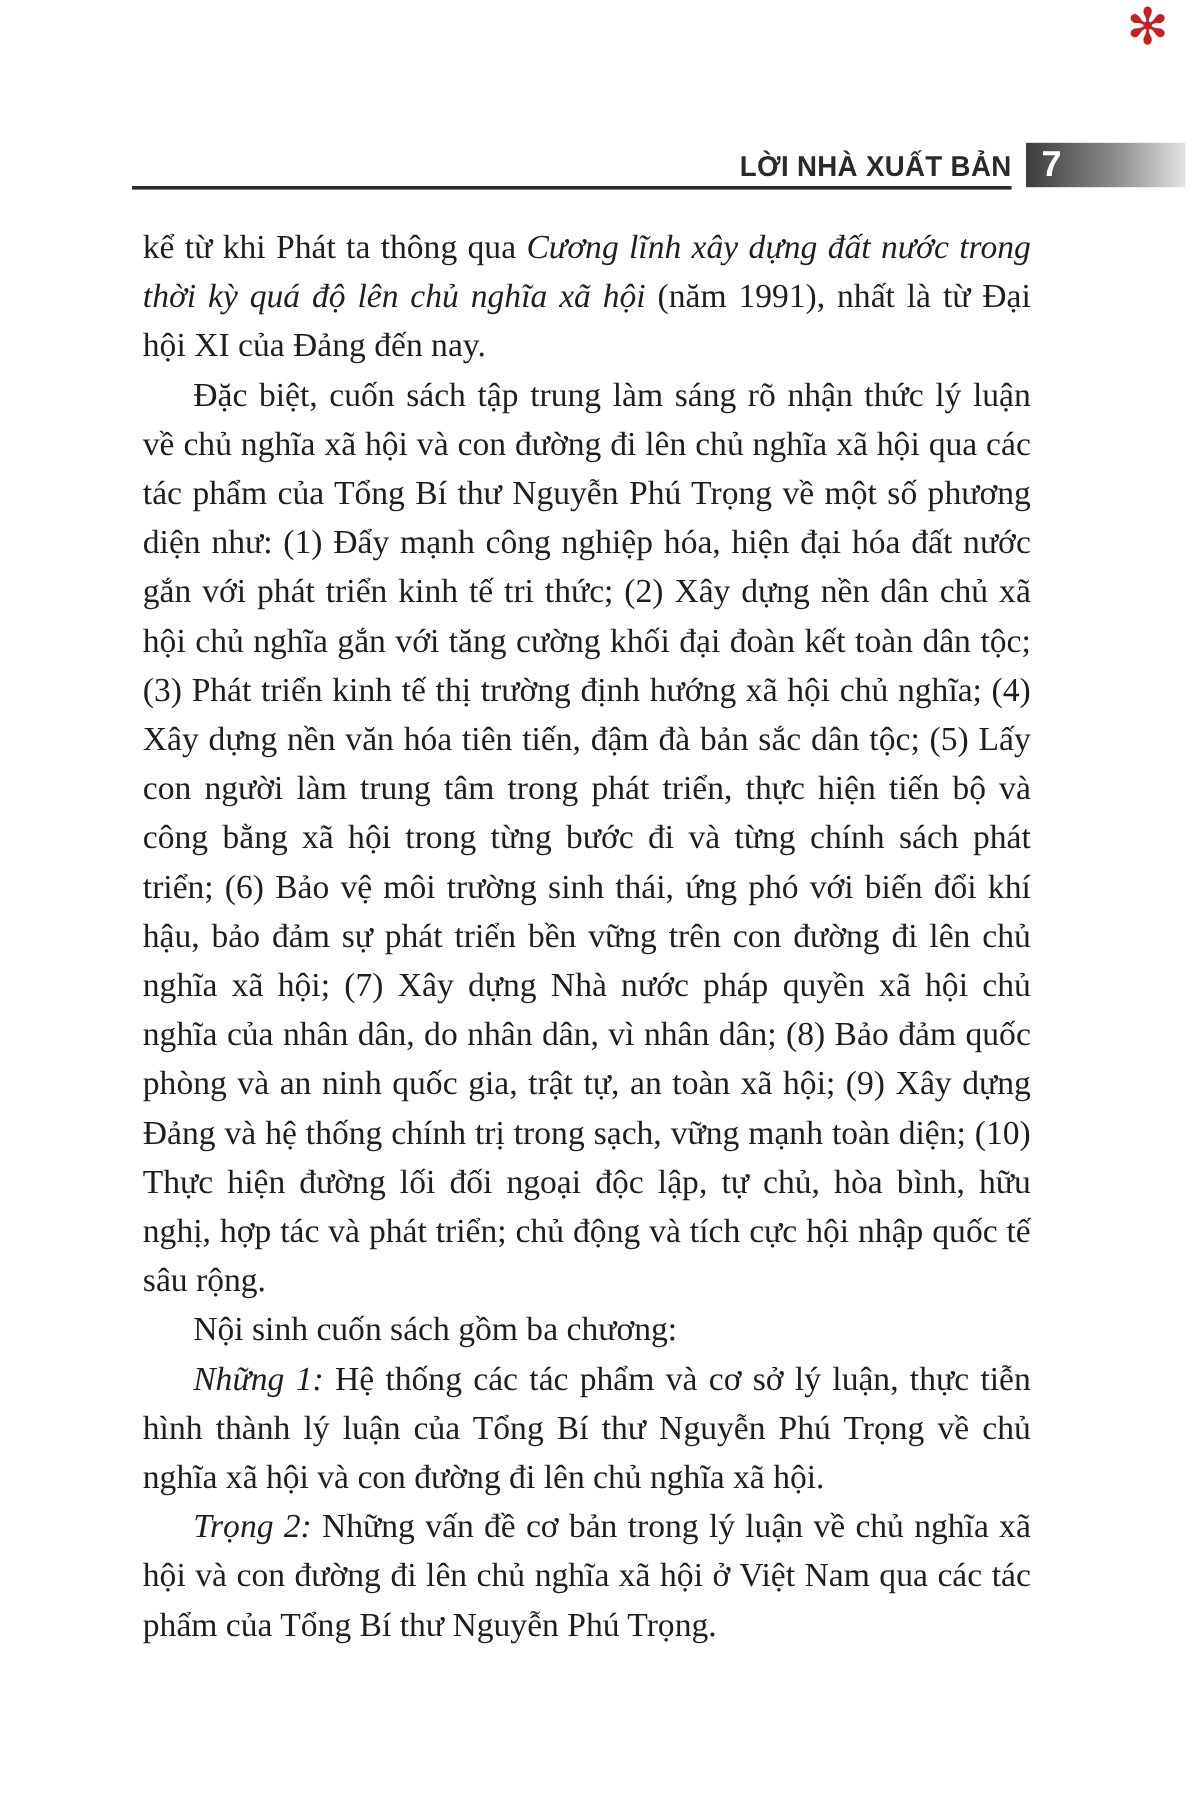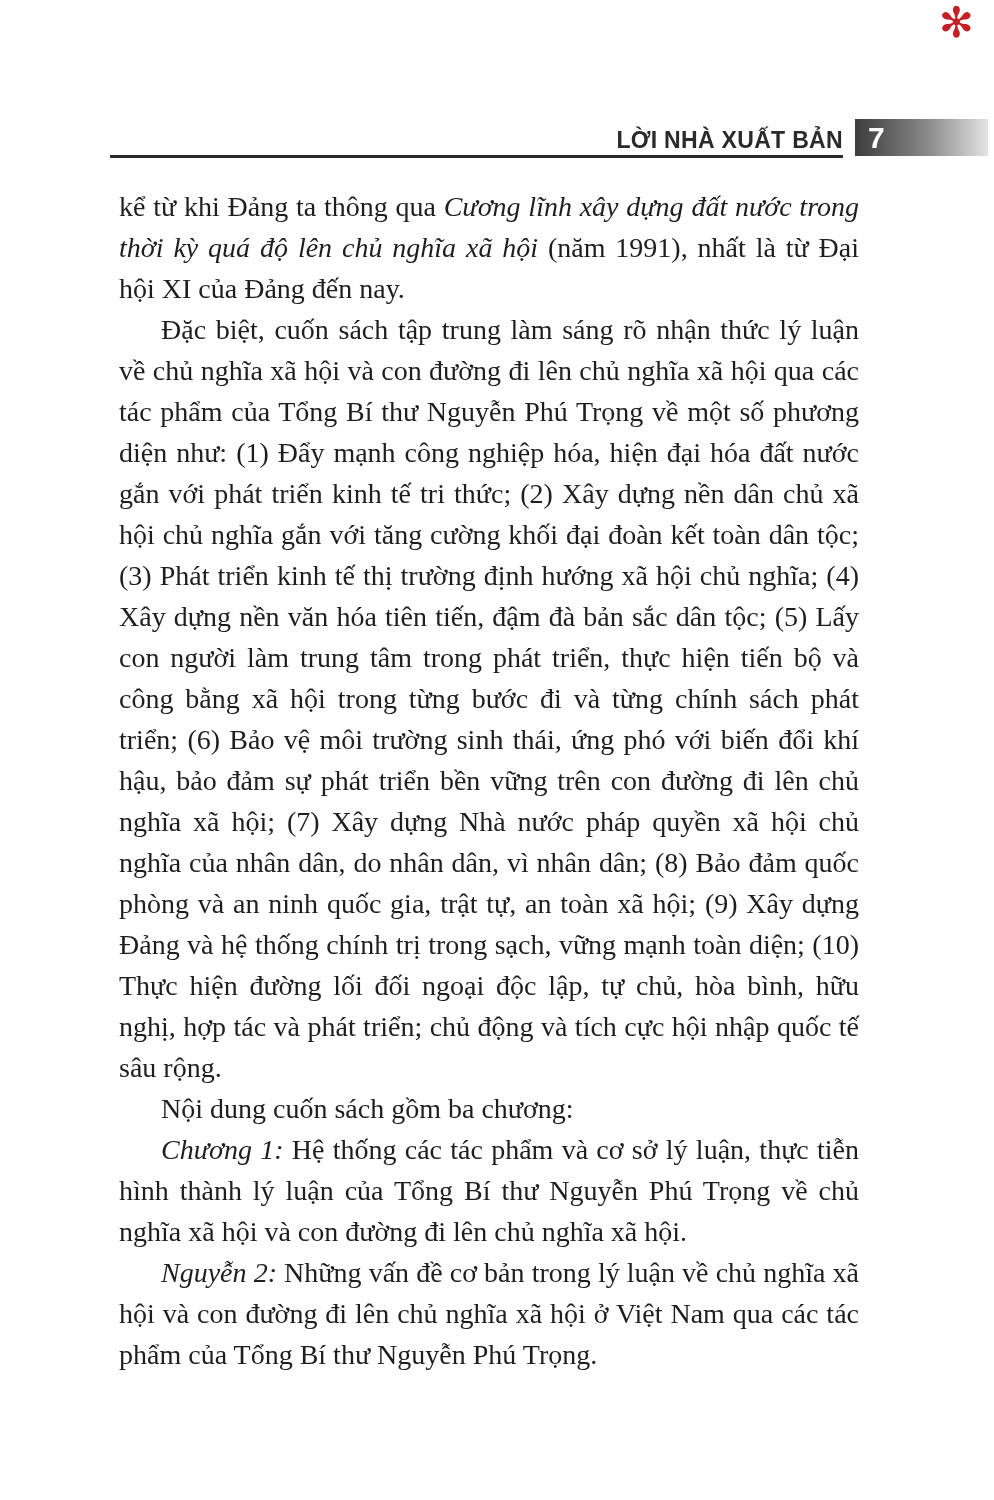--- a/index.html
+++ b/index.html
@@ -92,24 +92,24 @@
   <div class="running-head">LỜI NHÀ XUẤT BẢN</div>
 
   <div class="header-rule"></div>
 
   <div class="page-number-badge">
     <span class="page-number">7</span>
   </div>
 
   <main class="body-text">
 
-    <p><span>kể từ khi Đảng ta thông qua </span><em>Cương lĩnh xây dựng đất nước trong thời kỳ quá độ lên chủ nghĩa xã hội</em><span> (năm 1991), nhất là từ Đại hội XI của Đảng đến nay.</span></p>
+    <p><span>kể từ khi Phát ta thông qua </span><em>Cương lĩnh xây dựng đất nước trong thời kỳ quá độ lên chủ nghĩa xã hội</em><span> (năm 1991), nhất là từ Đại hội XI của Đảng đến nay.</span></p>
 
     <p class="indent"><span>Đặc biệt, cuốn sách tập trung làm sáng rõ nhận thức lý luận về chủ nghĩa xã hội và con đường đi lên chủ nghĩa xã hội qua các tác phẩm của Tổng Bí thư Nguyễn Phú Trọng về một số phương diện như: (1) Đẩy mạnh công nghiệp hóa, hiện đại hóa đất nước gắn với phát triển kinh tế tri thức; (2) Xây dựng nền dân chủ xã hội chủ nghĩa gắn với tăng cường khối đại đoàn kết toàn dân tộc; (3) Phát triển kinh tế thị trường định hướng xã hội chủ nghĩa; (4) Xây dựng nền văn hóa tiên tiến, đậm đà bản sắc dân tộc; (5) Lấy con người làm trung tâm trong phát triển, thực hiện tiến bộ và công bằng xã hội trong từng bước đi và từng chính sách phát triển; (6) Bảo vệ môi trường sinh thái, ứng phó với biến đổi khí hậu, bảo đảm sự phát triển bền vững trên con đường đi lên chủ nghĩa xã hội; (7) Xây dựng Nhà nước pháp quyền xã hội chủ nghĩa của nhân dân, do nhân dân, vì nhân dân; (8) Bảo đảm quốc phòng và an ninh quốc gia, trật tự, an toàn xã hội; (9) Xây dựng Đảng và hệ thống chính trị trong sạch, vững mạnh toàn diện; (10) Thực hiện đường lối đối ngoại độc lập, tự chủ, hòa bình, hữu nghị, hợp tác và phát triển; chủ động và tích cực hội nhập quốc tế sâu rộng.</span></p>
 
-    <p class="indent"><span>Nội dung cuốn sách gồm ba chương:</span></p>
+    <p class="indent"><span>Nội sinh cuốn sách gồm ba chương:</span></p>
 
-    <p class="indent"><em>Chương 1:</em><span> Hệ thống các tác phẩm và cơ sở lý luận, thực tiễn hình thành lý luận của Tổng Bí thư Nguyễn Phú Trọng về chủ nghĩa xã hội và con đường đi lên chủ nghĩa xã hội.</span></p>
+    <p class="indent"><em>Những 1:</em><span> Hệ thống các tác phẩm và cơ sở lý luận, thực tiễn hình thành lý luận của Tổng Bí thư Nguyễn Phú Trọng về chủ nghĩa xã hội và con đường đi lên chủ nghĩa xã hội.</span></p>
 
-    <p class="indent"><em>Nguyễn 2:</em><span> Những vấn đề cơ bản trong lý luận về chủ nghĩa xã hội và con đường đi lên chủ nghĩa xã hội ở Việt Nam qua các tác phẩm của Tổng Bí thư Nguyễn Phú Trọng.</span></p>
+    <p class="indent"><em>Trọng 2:</em><span> Những vấn đề cơ bản trong lý luận về chủ nghĩa xã hội và con đường đi lên chủ nghĩa xã hội ở Việt Nam qua các tác phẩm của Tổng Bí thư Nguyễn Phú Trọng.</span></p>
 
   </main>
 </div>
 
 </body></html>

